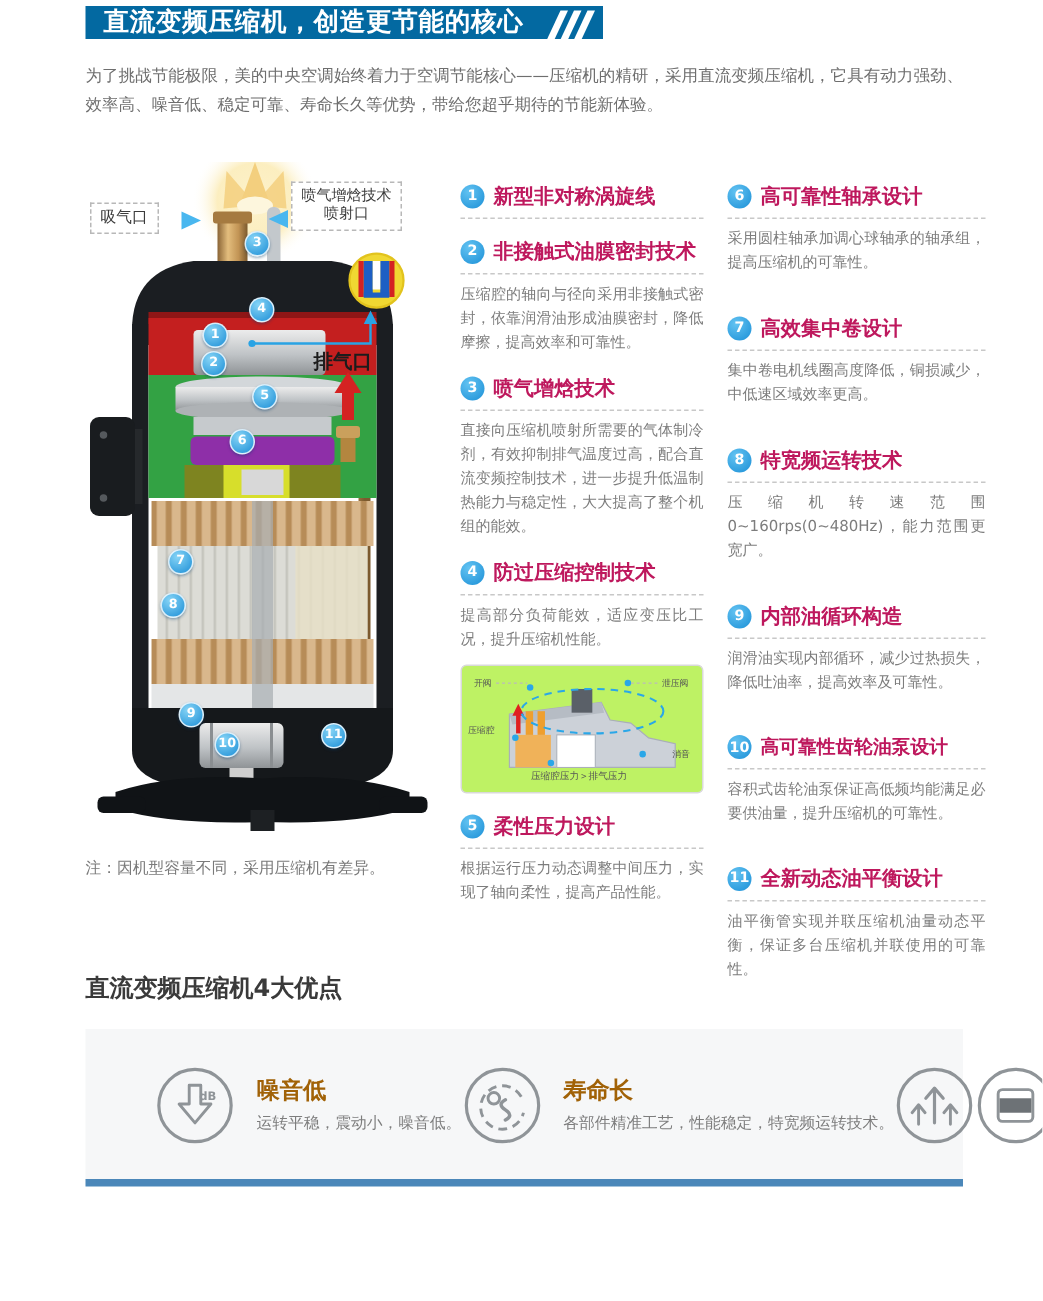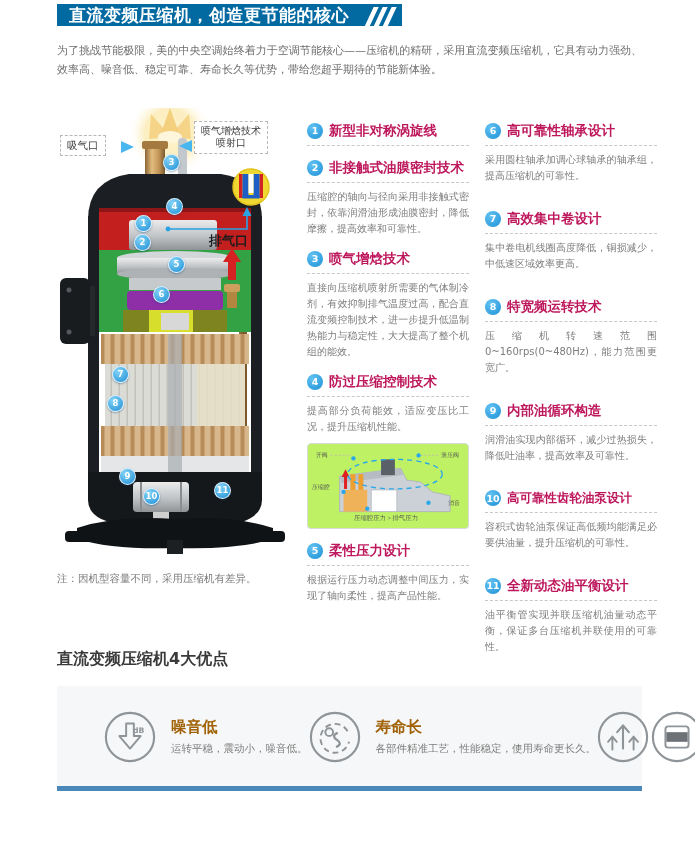--- a/index.html
+++ b/index.html
@@ -349,21 +349,21 @@
 
       <div class="adv-item">
         <svg class="adv-icon" viewBox="0 0 56 56">
           <circle cx="28" cy="28" r="25" fill="none" stroke="#8f9498" stroke-width="2.2"></circle>
           <path d="M41 22 a15 15 0 1 0 1.5 11" fill="none" stroke="#8f9498" stroke-width="2" stroke-dasharray="6 4"></path>
           <circle cx="22" cy="23" r="4" fill="none" stroke="#8f9498" stroke-width="2"></circle>
           <path d="M30 24 q-6 3 0 7 q6 4 0 7" fill="none" stroke="#8f9498" stroke-width="2.4" stroke-linecap="round"></path>
         </svg>
         <div class="adv-text">
           <div class="t">寿命长</div>
-          <div class="d">各部件精准工艺，性能稳定，使用寿命更长久。</div>
+          <div class="d">各部件精准工艺，性能稳定，特宽频运转技术。</div>
         </div>
       </div>
 
       <div class="adv-item">
         <svg class="adv-icon" viewBox="0 0 56 56">
           <circle cx="28" cy="28" r="25" fill="none" stroke="#8f9498" stroke-width="2.2"></circle>
           <path d="M28 40 V17 M22 23 L28 16 L34 23" fill="none" stroke="#8f9498" stroke-width="2.2" stroke-linecap="round" stroke-linejoin="round"></path>
           <path d="M17 41 V28 M12.5 33 L17 27.5 L21.5 33" fill="none" stroke="#8f9498" stroke-width="2" stroke-linecap="round" stroke-linejoin="round"></path>
           <path d="M39 41 V28 M34.5 33 L39 27.5 L43.5 33" fill="none" stroke="#8f9498" stroke-width="2" stroke-linecap="round" stroke-linejoin="round"></path>
         </svg>

